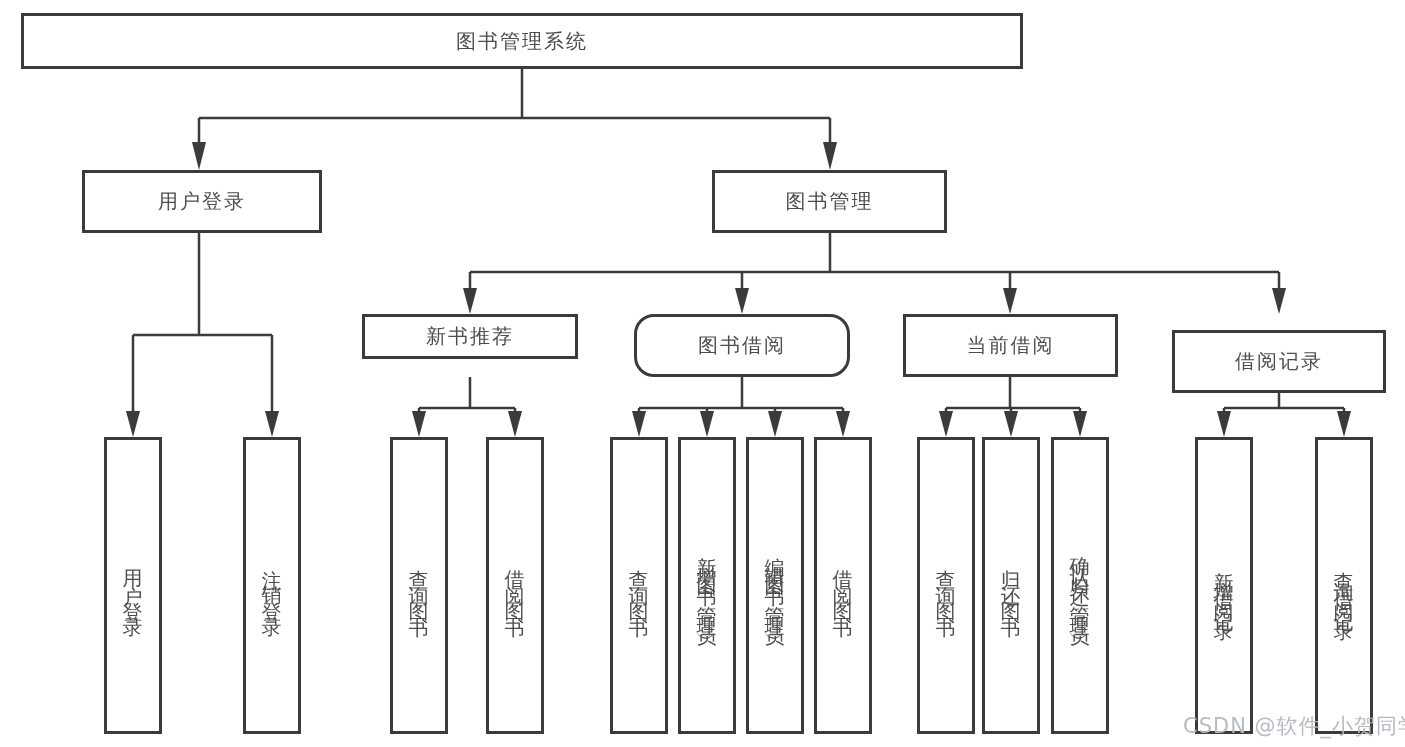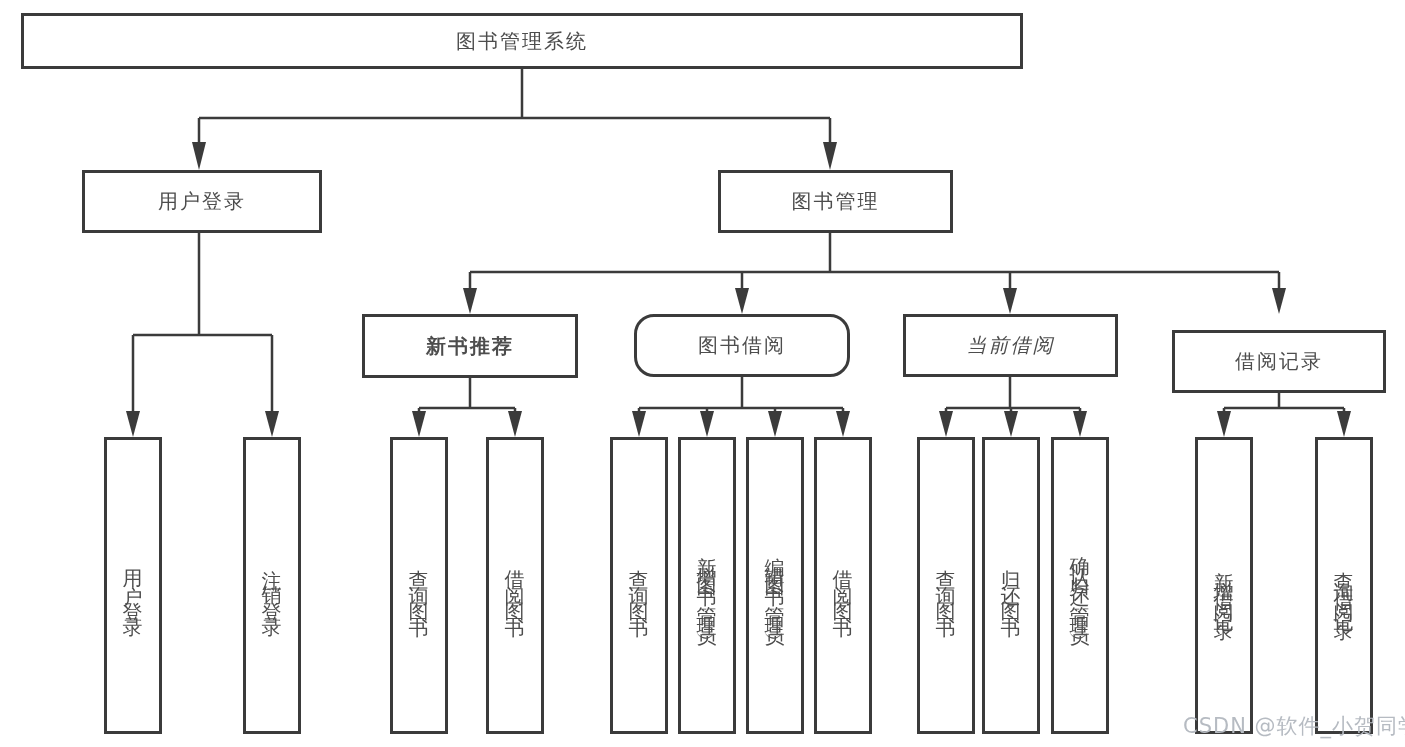--- a/index.html
+++ b/index.html
@@ -106,31 +106,31 @@
     </g>
   </svg>
 
   <div class="box" style="left:21px;top:13px;width:1002px;height:56px;">
     <span>图书管理系统</span>
   </div>
 
   <div class="box" style="left:82px;top:170px;width:240px;height:63px;">
     <span>用户登录</span>
   </div>
-  <div class="box" style="left:712px;top:170px;width:235px;height:63px;margin-left:6px;">
+  <div class="box" style="left:712px;top:170px;width:235px;height:63px;">
     <span>图书管理</span>
   </div>
 
-  <div class="box" style="left:362px;top:314px;width:216px;height:64px;font-weight:bold;">
+  <div class="box" style="left:362px;top:314px;width:216px;height:45px;">
     <span>新书推荐</span>
   </div>
   <div class="box" style="left:634px;top:314px;width:216px;height:63px;border-radius:20px;">
     <span>图书借阅</span>
   </div>
-  <div class="box" style="left:903px;top:314px;width:215px;height:63px;font-style:italic;">
+  <div class="box" style="left:903px;top:314px;width:215px;height:63px;">
     <span>当前借阅</span>
   </div>
   <div class="box" style="left:1172px;top:314px;width:214px;height:63px;margin-top:16px;">
     <span>借阅记录</span>
   </div>
 
   <div class="leaf" style="left:104px;">
     <span class="vtext">用户登录</span>
   </div>
   <div class="leaf" style="left:243px;">

